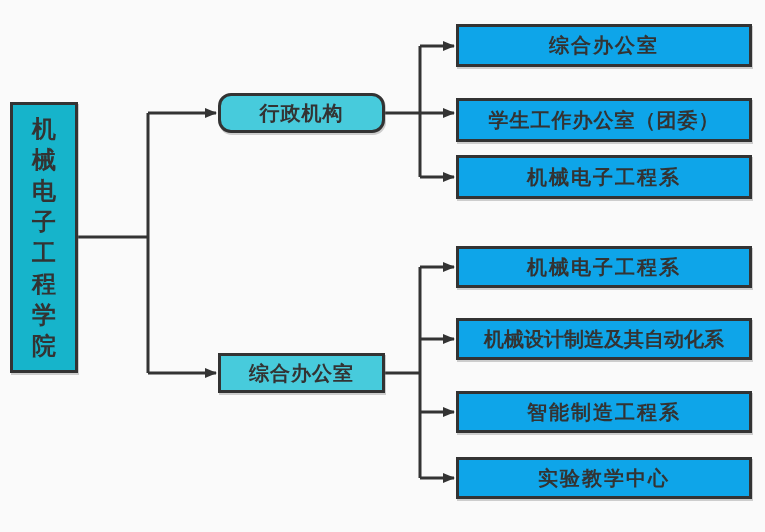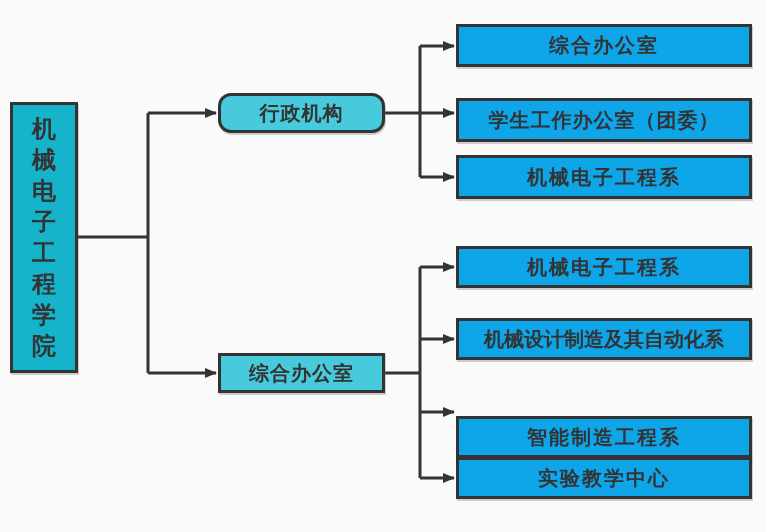--- a/index.html
+++ b/index.html
@@ -68,21 +68,21 @@
     width: 296px;
     background: #0ea5e9;
     font-size: 20px;
     letter-spacing: 2px;
   }
   .leaf-a1 { top: 24px;  height: 43px; }
   .leaf-a2 { top: 98px;  height: 44px; letter-spacing: 1px; }
   .leaf-a3 { top: 155px; height: 44px; }
   .leaf-t1 { top: 246px; height: 42px; }
   .leaf-t2 { top: 318px; height: 42px; letter-spacing: 0; }
-  .leaf-t3 { top: 391px; height: 42px; margin-top: 25px; }
+  .leaf-t3 { top: 391px; height: 42px; }
   .leaf-t4 { top: 457px; height: 42px; }
 </style>
 </head>
 <body>
 
 <div class="canvas">
 
   <svg class="wires" viewBox="0 0 765 532" xmlns="http://www.w3.org/2000/svg">
     <defs>
       <marker id="arrow" markerUnits="userSpaceOnUse" markerWidth="12" markerHeight="10" viewBox="0 0 12 10" refX="11" refY="5" orient="auto">

